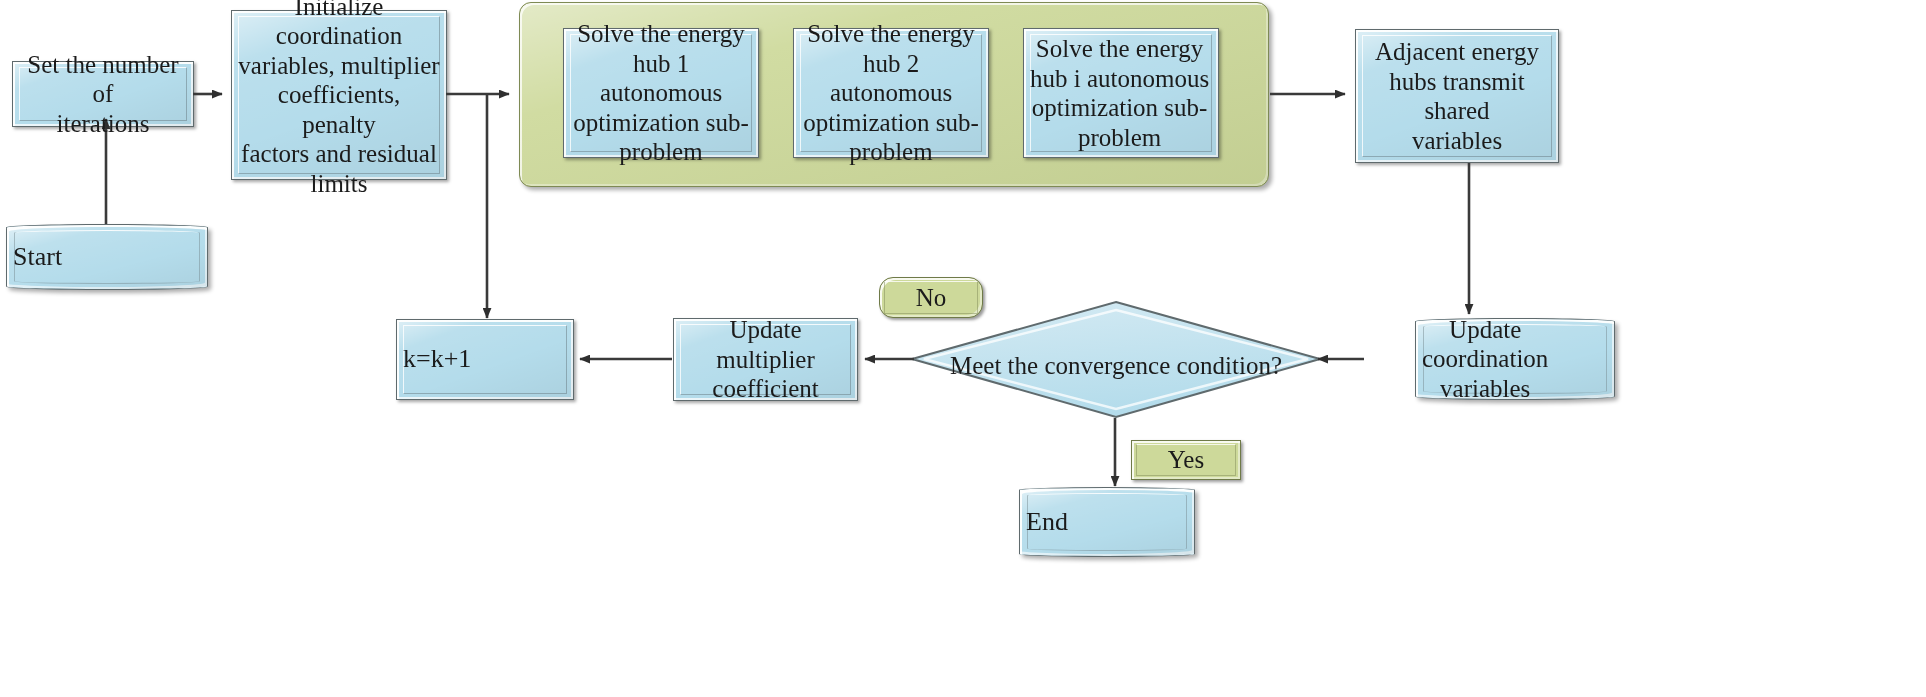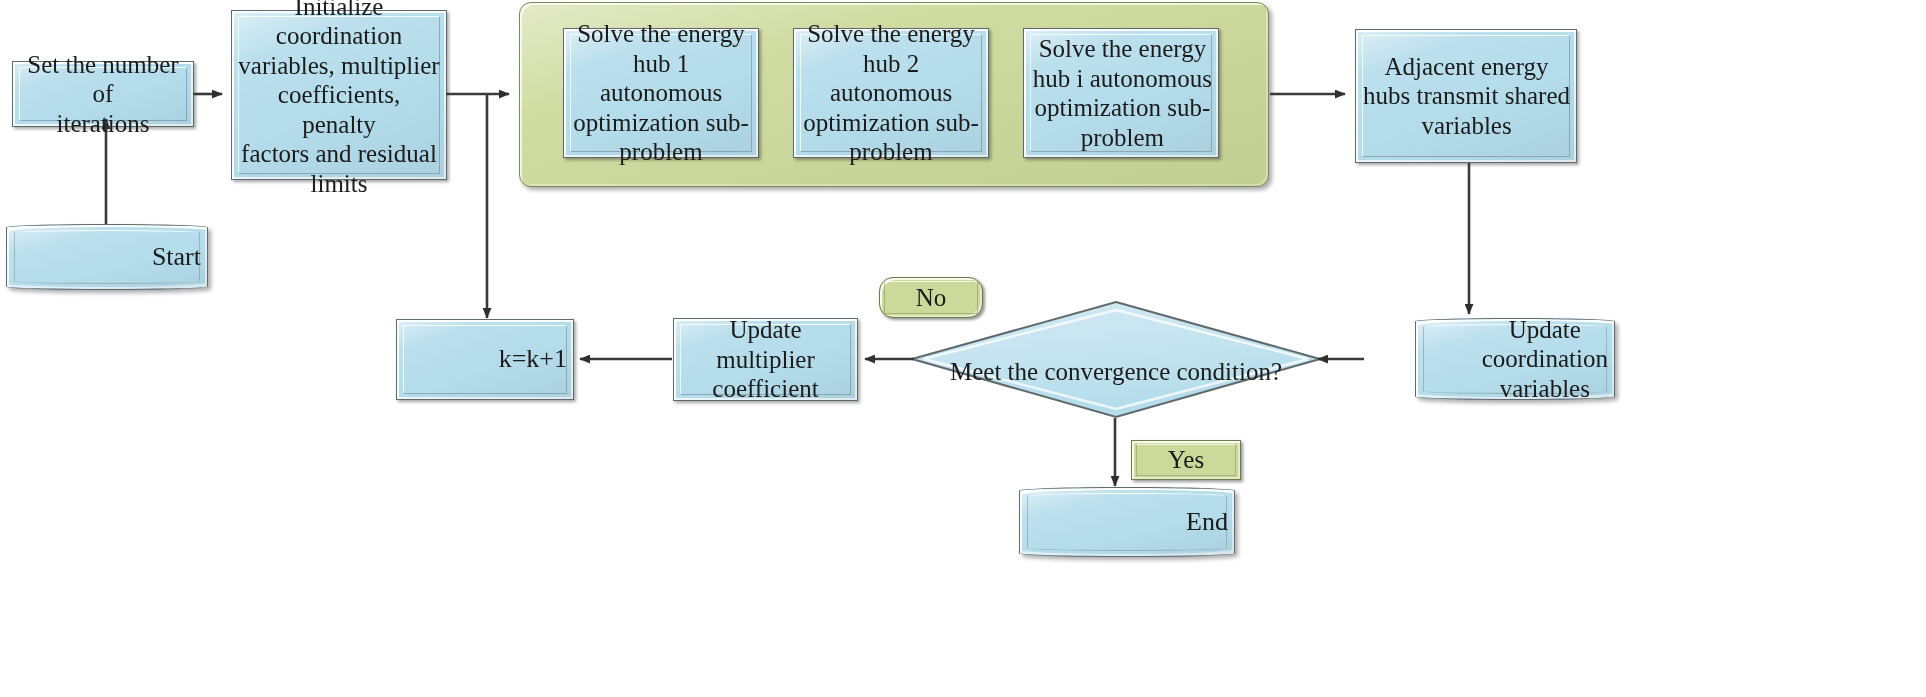--- a/index.html
+++ b/index.html
@@ -15,21 +15,21 @@
     font-family: "Liberation Serif", "DejaVu Serif", serif;
     overflow: hidden;
   }
 
   
   .node {
     position: absolute;
     box-sizing: border-box;
     display: flex;
     align-items: center;
-    justify-content: flex-end;
+    justify-content: flex-start;
     text-align: center;
     color: #1b1b1b;
     line-height: 1.18;
   }
   .node .txt {
     position: relative;
     z-index: 5;
     padding: 0 6px;
     white-space: pre-line;
   }
@@ -154,21 +154,21 @@
   .diamond-wrap {
     position: absolute;
   }
   .diamond-wrap svg {
     position: absolute;
     left: 0; top: 0;
     display: block;
   }
   .diamond-wrap .txt {
     position: absolute;
-    left: 0; top: 12px;
+    left: 0; top: 6px;
     width: 100%;
     height: 100%;
     display: flex;
     align-items: center;
     justify-content: center;
     text-align: right;
     color: #1b1b1b;
     z-index: 4;
   }
 
@@ -253,21 +253,21 @@
 problem</span>
   </div>
 
   <div class="node proc f25" style="left:1023px; top:28px; width:196px; height:130px;">
     <span class="txt">Solve the energy
 hub i autonomous
 optimization sub-
 problem</span>
   </div>
 
-  <div class="node proc f25" style="left:1355px; top:29px; width:222px; height:134px;">
+  <div class="node proc f25" style="left:1355px; top:29px; width:204px; height:134px;">
     <span class="txt">Adjacent energy
 hubs transmit shared
 variables</span>
   </div>
 
   <div class="node term f25" style="left:1367px; top:318px; width:200px; height:82px;margin-left:48px;">
     <span class="txt">Update
 coordination
 variables</span>
   </div>
@@ -289,21 +289,21 @@
 
   <div class="node proc f25" style="left:673px; top:318px; width:185px; height:83px;">
     <span class="txt">Update multiplier
 coefficient</span>
   </div>
 
   <div class="node proc f26" style="left:396px; top:319px; width:178px; height:81px;">
     <span class="txt">k=k+1</span>
   </div>
 
-  <div class="node term f26" style="left:1019px; top:487px; width:216px; height:70px;">
+  <div class="node term f26" style="left:1019px; top:487px; width:176px; height:70px;">
     <span class="txt">End</span>
   </div>
 
   <div class="tag f25" style="left:879px; top:277px; width:104px; height:41px;border-radius:14px;">
     <span class="txt">No</span>
   </div>
 
   <div class="tag f25" style="left:1131px; top:440px; width:110px; height:40px;align-items:center;">
     <span class="txt">Yes</span>
   </div>

